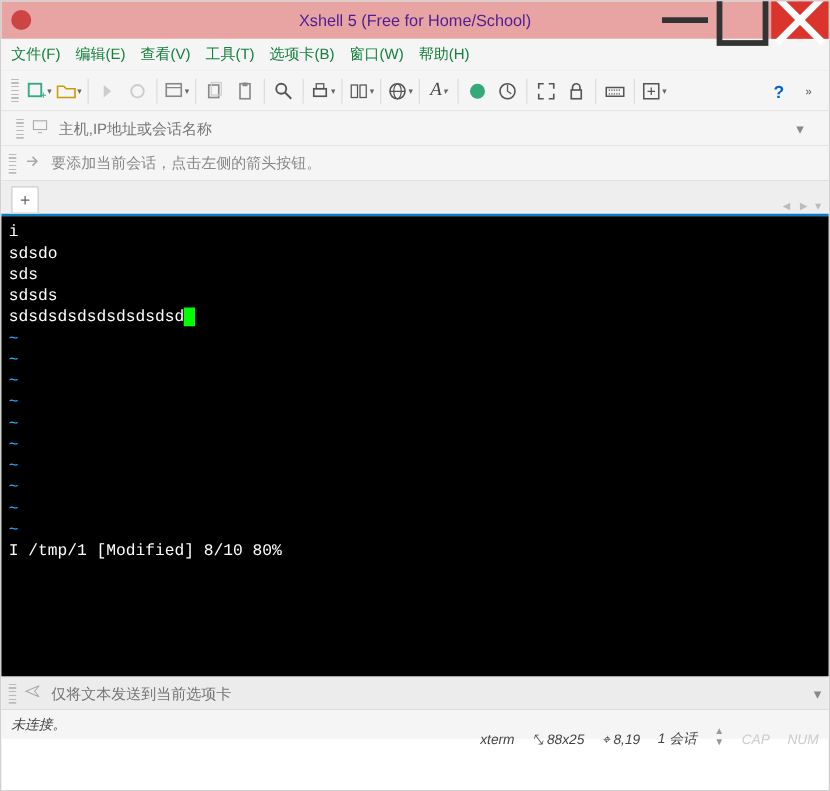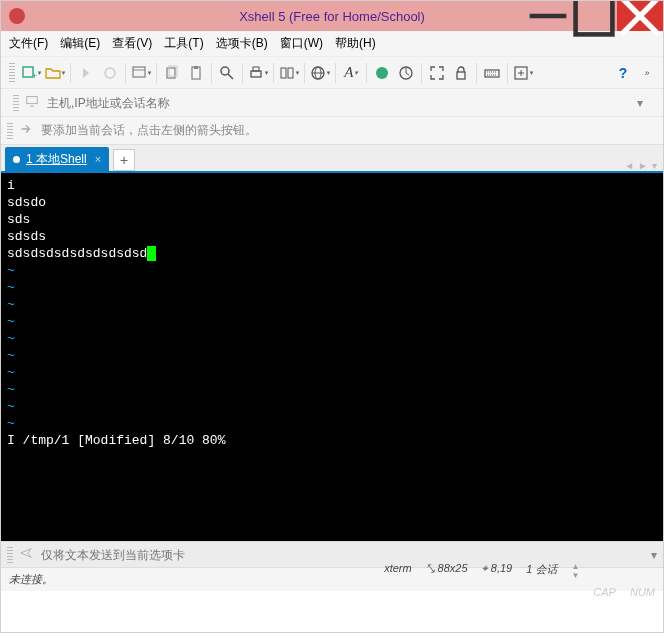--- a/index.html
+++ b/index.html
@@ -4,21 +4,21 @@
 <style>
 * { box-sizing: border-box; margin: 0; padding: 0; }
 body { font-family: "Microsoft YaHei", "Segoe UI", sans-serif; font-size: 12px; background: #fff; width: 664px; height: 633px; overflow: hidden; border: 1px solid #d0d0d0; }
 .titlebar { height: 30px; background: #e8a3a3; display: flex; align-items: center; justify-content: space-between; position: relative; }
 .titlebar .icon-app { width: 16px; height: 16px; margin-left: 8px; background: #c44; border-radius: 50%; }
 .titlebar .title { position: absolute; left: 50%; transform: translateX(-50%); color: #4c1d95; font-size: 13px; }
 .winbtns { display: flex; height: 100%; }
 .winbtn { width: 46px; display: flex; align-items: center; justify-content: center; color: #333; }
 .winbtn.close { background: #d9352c; color: #fff; }
 .menubar { height: 26px; background: #f5f5f5; display: flex; align-items: center; padding: 0 8px; border-bottom: 1px solid #eee; }
-.menubar span { margin-right: 12px; color: #000000; font-size: 12px; }
+.menubar span { margin-right: 12px; color: #15803d; font-size: 12px; }
 .toolbar { height: 32px; background: #f5f5f5; display: flex; align-items: center; padding: 0 4px; border-bottom: 1px solid #e5e5e5; position: relative; }
 .toolbar .dots { width: 6px; height: 20px; background: repeating-linear-gradient(#bbb 0 1px, transparent 1px 3px); margin: 0 4px; }
 .tbtn { width: 22px; height: 22px; display: flex; align-items: center; justify-content: center; color: #555; margin: 0 1px; border-radius: 2px; position: relative; }
 .tbtn svg { width: 16px; height: 16px; }
 .tbtn .dd { font-size: 7px; color: #666; margin-left: 1px; }
 .sep { width: 1px; height: 20px; background: #ddd; margin: 0 3px; }
 .toolbar-right { position: absolute; right: 4px; display: flex; align-items: center; }
 .addressbar { height: 28px; background: #f5f5f5; display: flex; align-items: center; padding: 0 12px; border-bottom: 1px solid #e5e5e5; }
 .addressbar .dots { width: 6px; height: 16px; background: repeating-linear-gradient(#bbb 0 1px, transparent 1px 3px); margin-right: 6px; }
 .addressbar .ficon { width: 16px; color: #aaa; margin-right: 6px; }
@@ -39,21 +39,21 @@
 .cursor { display: inline-block; width: 9px; height: 15px; background: #0f0; vertical-align: text-bottom; }
 .terminal::-webkit-scrollbar { width: 16px; }
 .terminal::-webkit-scrollbar-track { background: #ddd; }
 .terminal::-webkit-scrollbar-thumb { background: #bbb; }
 .sendbar { height: 26px; background: #ececec; display: flex; align-items: center; padding: 12px 6px; border-top: 1px solid #ddd; color: #888; }
 .sendbar .dots { width: 6px; height: 16px; background: repeating-linear-gradient(#bbb 0 1px, transparent 1px 3px); margin-right: 6px; }
 .sendbar .ficon { width: 16px; color: #aaa; margin-right: 6px; }
 .sendbar input { flex: 1; border: none; background: transparent; color: #999; font-size: 12px; outline: none; }
 .statusbar { height: 24px; background: #f5f5f5; display: flex; align-items: center; padding: 0 8px; font-size: 11px; color: #444; border-top: 1px solid #ddd; font-style: italic; }
 .statusbar .cell { margin-right: 14px; }
-.statusbar .right { margin-left: auto; display: flex; gap: 14px; align-items: flex-start; }
+.statusbar .right { margin-left: auto; display: flex; gap: 14px; align-items: flex-end; }
 .statusbar .wm { color: #ccc; margin-top: 24px; }
 .underline { text-decoration: underline; }
 </style>
 </head>
 <body>
 
 <div class="titlebar">
   <div class="icon-app"></div>
   <div class="title">Xshell 5 (Free for Home/School)</div>
   <div class="winbtns">
@@ -226,25 +226,20 @@
 
 <div class="hintbar">
   <div class="dots"></div>
   <div class="ficon"><svg viewBox="0 0 16 16" width="14">
         <path d="M3 8h8M8 4l4 4-4 4" fill="none" stroke="#aaa" stroke-width="1.5"></path>
       </svg></div>
   <span>要添加当前会话，点击左侧的箭头按钮。</span>
 </div>
 
 <div class="tabstrip">
-  <div class="tab">
-    <span class="dot"></span>
-    <span class="underline">1 本地Shell</span>
-    <span class="x">×</span>
-  </div>
   <div class="addtab">+</div>
   <div class="nav">
     <span>◄</span>
     <span>►</span>
     <span>▾</span>
   </div>
 </div>
 
 <div class="terminal" id="term">
     <div class="line">i</div>

